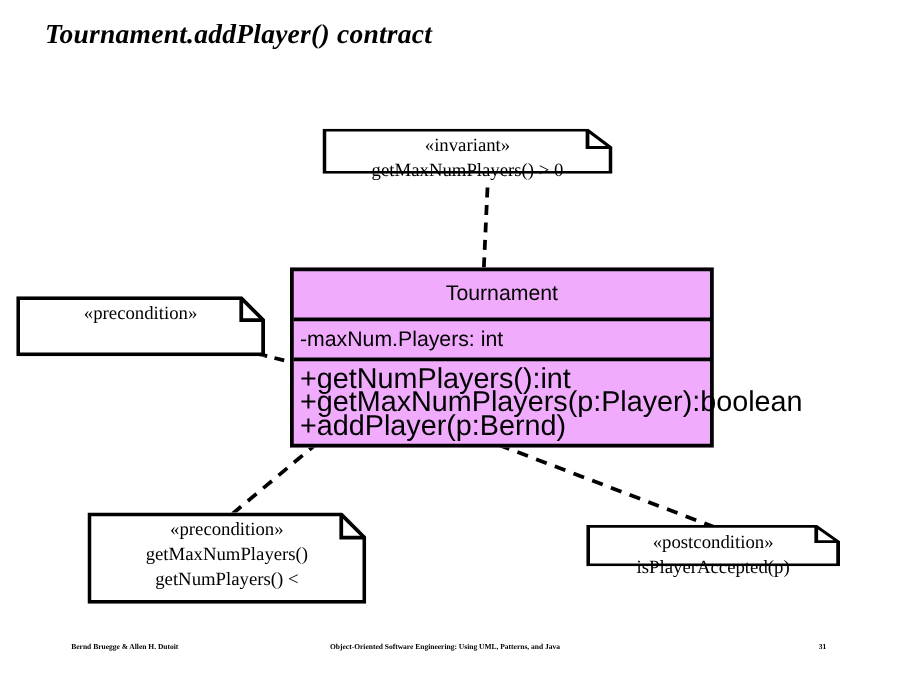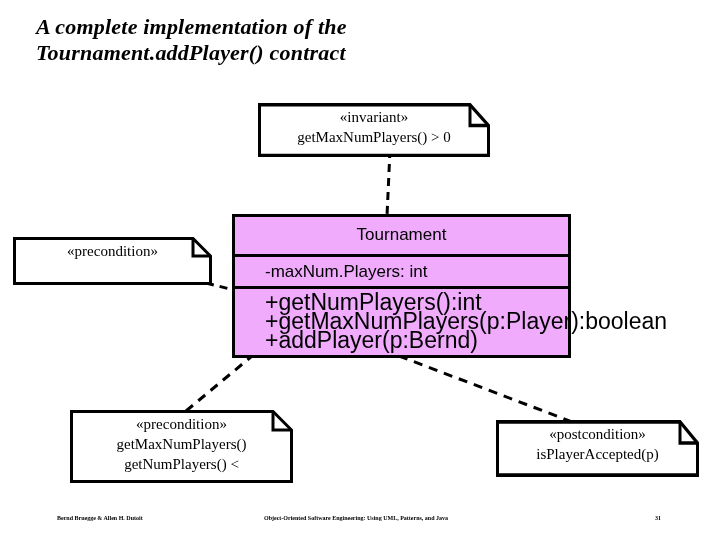--- a/index.html
+++ b/index.html
@@ -87,21 +87,21 @@
     font-size: 17px;
     line-height: 21px;
     padding: 4px 4px 4px 5px;
     border-bottom: 3px solid #000000;
   }
   #class-op-compartment {
     font-size: 23px;
     line-height: 19px;
     padding: 4px 4px 5px 5px;
   }
-  .member { display: block; white-space: pre; margin-left: 25px; }
+  .member { display: block; white-space: pre; }
 
   
   #connectors {
     position: absolute;
     left: 0; top: 0;
     width: 720px;
     height: 540px;
     z-index: 1;
     pointer-events: none;
   }
@@ -134,36 +134,35 @@
     left: 655px; top: 4px;
     white-space: pre;
   }
 </style>
 </head>
 <body>
 
 <div id="slide">
 
   <div id="title">
-    <span class="tl">A complete implementation of the</span>
     <span class="tl">Tournament.addPlayer() contract</span>
   </div>
 
   <svg id="connectors" viewBox="0 0 720 540" width="720" height="540">
 
     <line x1="390" y1="150" x2="387" y2="216" stroke="#000000" stroke-width="3" stroke-dasharray="8,6"></line>
 
     <line x1="206" y1="283" x2="234" y2="290" stroke="#000000" stroke-width="3" stroke-dasharray="8,6"></line>
 
     <line x1="186" y1="411" x2="252" y2="356" stroke="#000000" stroke-width="3" stroke-dasharray="9,7"></line>
 
     <line x1="399" y1="356" x2="575" y2="423" stroke="#000000" stroke-width="3" stroke-dasharray="9,7"></line>
   </svg>
 
-  <div class="note" id="note-invariant" style="left:258px; top:103px; width:232px; height:54px;">
+  <div class="note" id="note-invariant" style="left:258px; top:103px; width:232px; height:36px;">
     <svg class="note-shape" viewBox="0 0 232 48" preserveAspectRatio="none">
       <path d="M 1.5 1.5 L 212 1.5 L 230.5 20 L 230.5 46.5 L 1.5 46.5 Z" fill="#ffffff" stroke="#000000" stroke-width="3"></path>
       <path d="M 212 1.5 L 212 20 L 230.5 20" fill="none" stroke="#000000" stroke-width="3"></path>
     </svg>
     <div class="note-body">
       <span class="nl">«invariant»</span>
       <span class="nl">getMaxNumPlayers() &gt; 0</span>
     </div>
   </div>
 
@@ -194,21 +193,21 @@
       <path d="M 1.5 1.5 L 203 1.5 L 221.5 20 L 221.5 71.5 L 1.5 71.5 Z" fill="#ffffff" stroke="#000000" stroke-width="3"></path>
       <path d="M 203 1.5 L 203 20 L 221.5 20" fill="none" stroke="#000000" stroke-width="3"></path>
     </svg>
     <div class="note-body">
       <span class="nl">«precondition»</span>
       <span class="nl">getMaxNumPlayers()</span>
       <span class="nl">getNumPlayers() &lt;</span>
     </div>
   </div>
 
-  <div class="note" id="note-postcondition" style="left:496px; top:420px; width:203px; height:57px;">
+  <div class="note" id="note-postcondition" style="left:469px; top:420px; width:203px; height:33px;">
     <svg class="note-shape" viewBox="0 0 203 47" preserveAspectRatio="none">
       <path d="M 1.5 1.5 L 184 1.5 L 201.5 19 L 201.5 45.5 L 1.5 45.5 Z" fill="#ffffff" stroke="#000000" stroke-width="3"></path>
       <path d="M 184 1.5 L 184 19 L 201.5 19" fill="none" stroke="#000000" stroke-width="3"></path>
     </svg>
     <div class="note-body">
       <span class="nl">«postcondition»</span>
       <span class="nl">isPlayerAccepted(p)</span>
     </div>
   </div>
 

